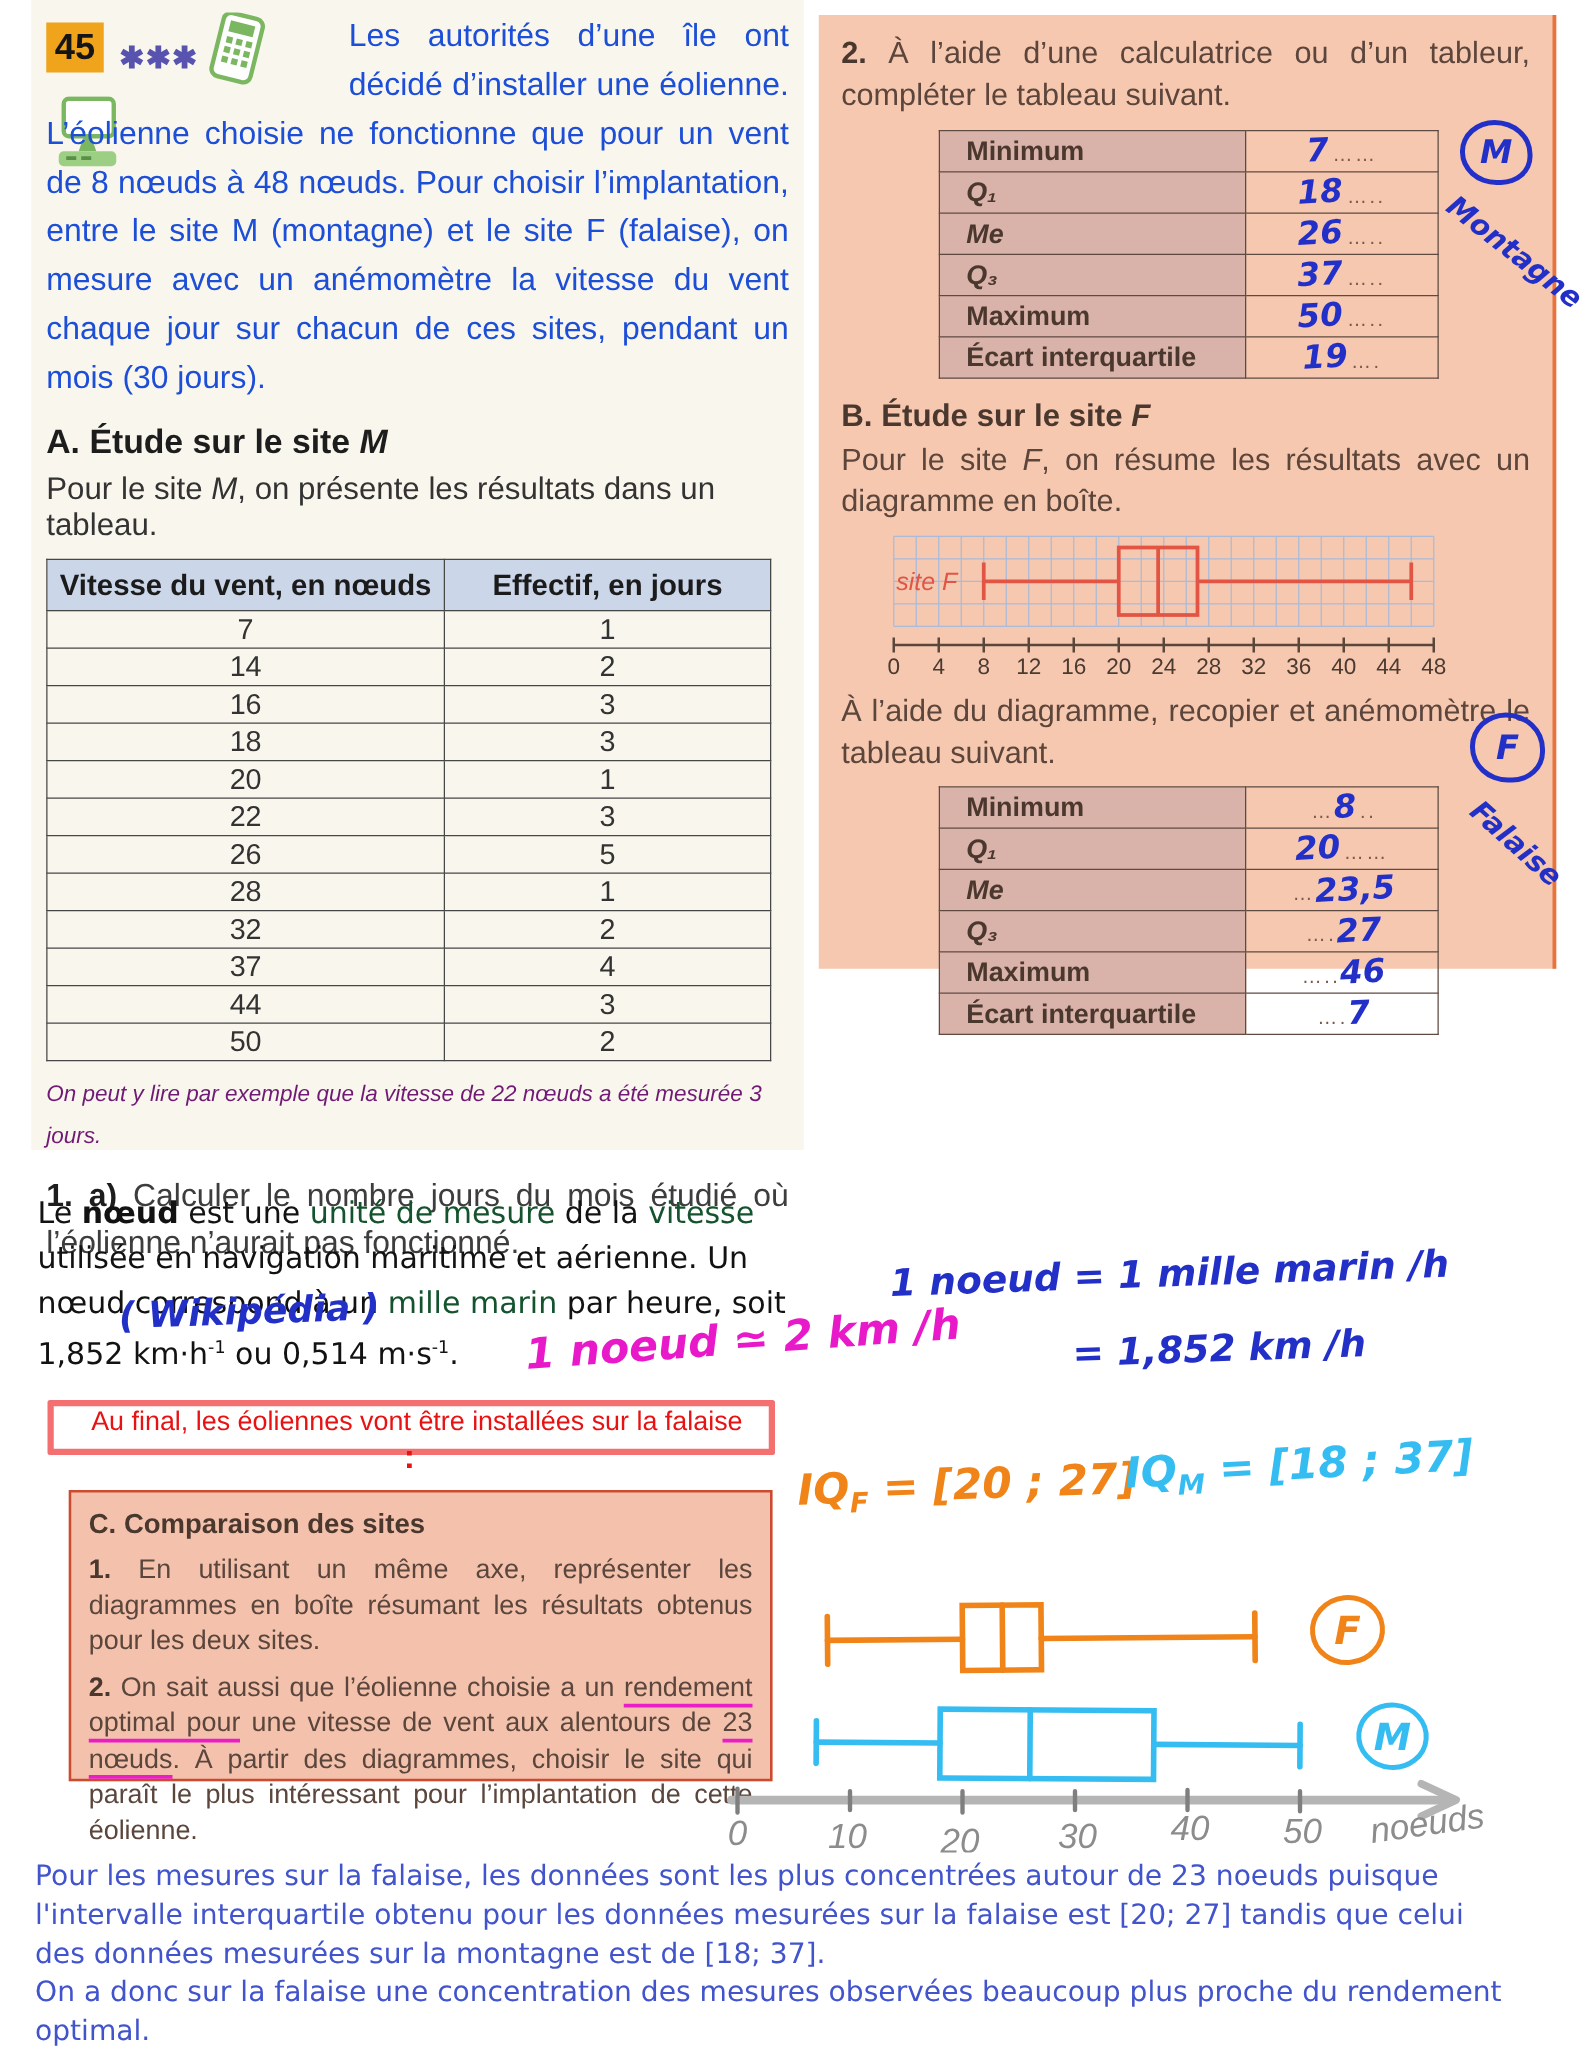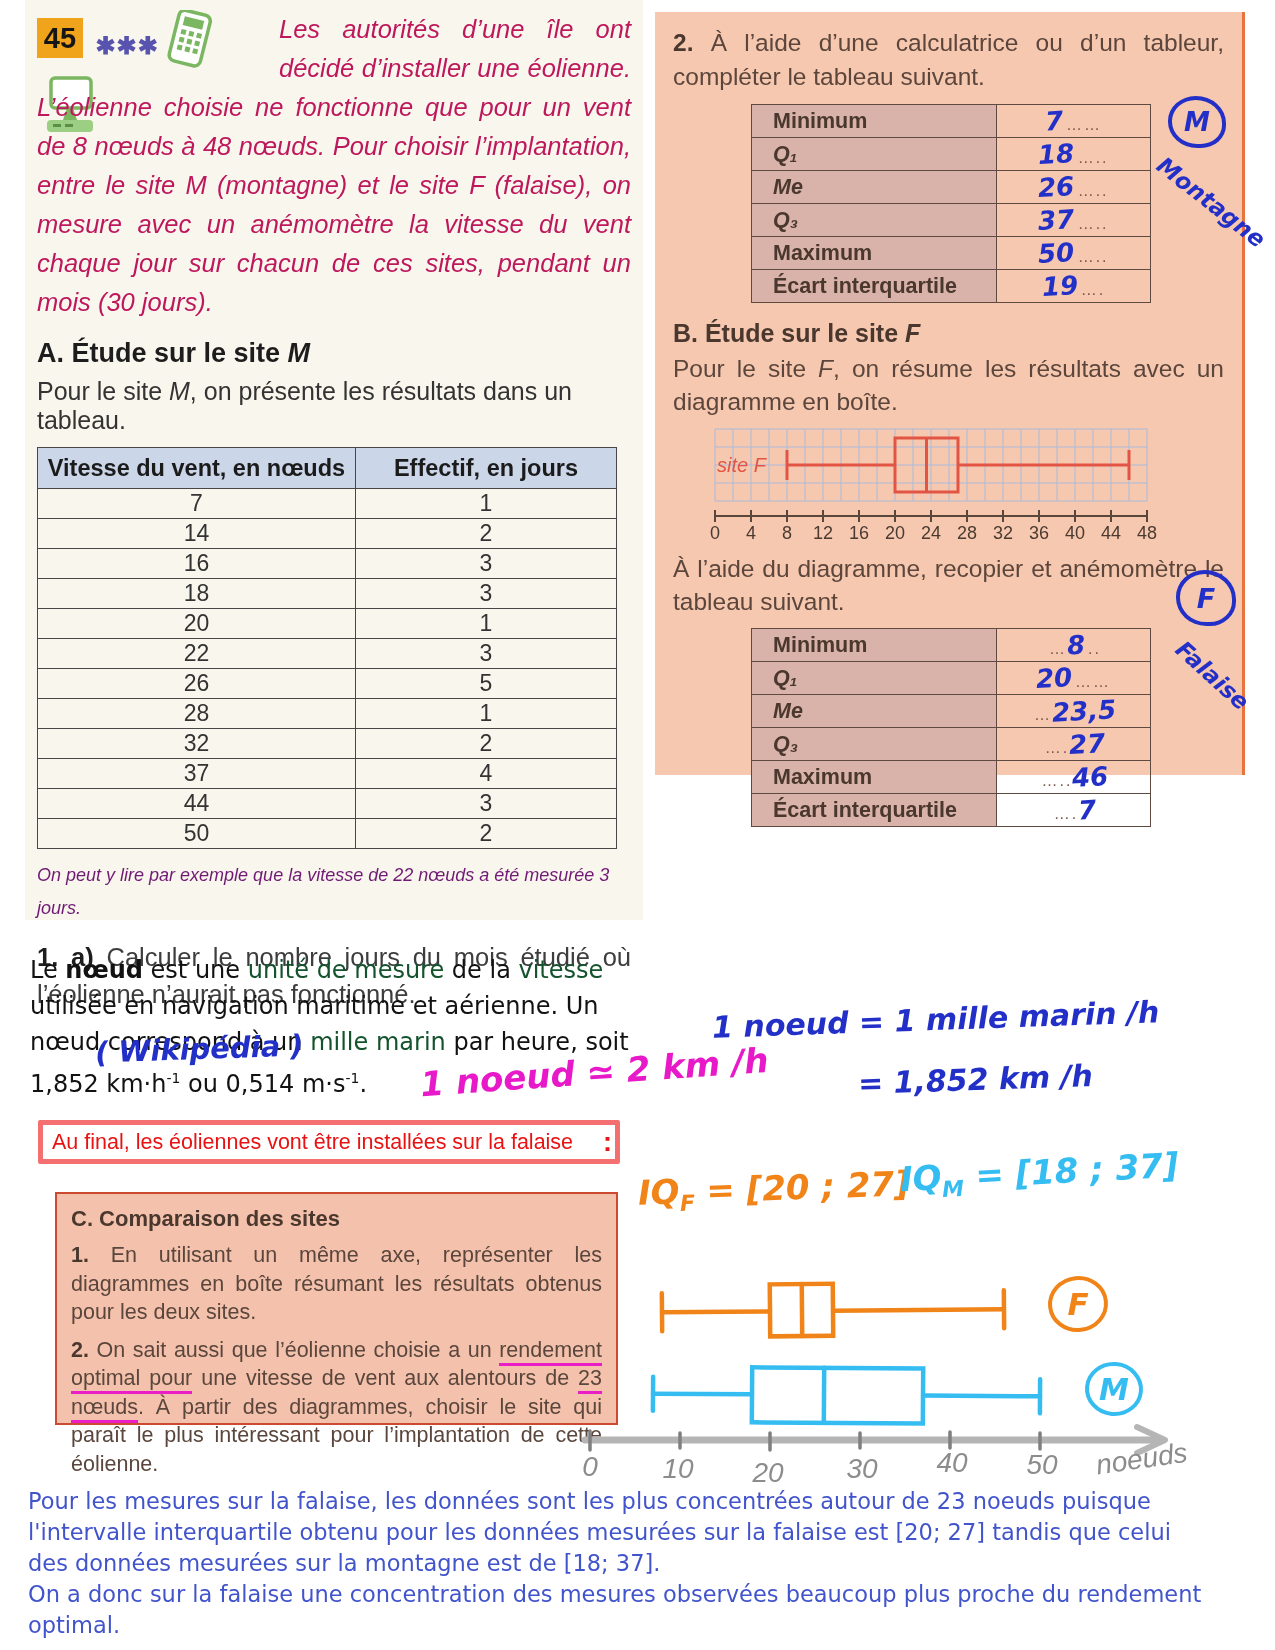--- a/index.html
+++ b/index.html
@@ -8,21 +8,21 @@
 
   
   .left-col{position:absolute;left:25px;top:0;width:618px;height:920px;background:#f9f7ed;
             padding:10px 12px;box-sizing:border-box;color:#3d3d3d;}
   .icon-block{float:left;width:242px;height:56px;}
   .badge45{display:inline-block;width:46px;height:40px;background:#f0a41c;color:#151515;
            font-weight:bold;font-size:29px;text-align:center;line-height:40px;vertical-align:top;margin-top:8px;}
   .stars{display:inline-block;color:#5753ae;font-weight:bold;font-size:24px;letter-spacing:1px;
          vertical-align:top;margin:22px 0 0 8px;}
   .mini-icon{display:inline-block;vertical-align:top;}
-  .intro-p{font-size:25.5px;line-height:39px;text-align:justify;color:#be185d;font-style:italic;}
+  .intro-p{font-size:25.5px;line-height:39px;text-align:justify;color:#1d4ed8;}
   .h-a{font-size:27px;font-weight:bold;color:#1d1d1d;margin-top:16px;}
   .h-a i, .sub-a i{font-style:italic;}
   .sub-a{font-size:25px;margin-top:8px;color:#333;}
   table.mtable{border-collapse:collapse;margin-top:12px;width:580px;}
   table.mtable th,table.mtable td{border:1.6px solid #474747;text-align:center;}
   table.mtable th{background:#ccd6e9;font-size:23.5px;font-weight:bold;color:#1b1b1b;height:38px;}
   table.mtable td{font-size:23px;color:#333;height:27px;}
   table.mtable th:first-child{width:315px;}
   .note-it{font-style:italic;font-size:18px;margin-top:10px;line-height:33px;color:#701a75;}
   .q1{font-size:25.5px;margin-top:14px;line-height:37px;text-align:justify;color:#3d3d3d;}
@@ -60,21 +60,21 @@
   .definition .lnk{color:#14532d;text-align:center;}
   .definition sup{font-size:14px;}
   .wiki-hand{position:absolute;left:95px;top:1032px;font-size:29px;font-weight:600;transform:rotate(-2deg);}
   .note-blue1{position:absolute;left:712px;top:1002px;font-size:30px;font-weight:600;transform:rotate(-2deg);}
   .note-blue2{position:absolute;left:858px;top:1062px;font-size:30px;font-weight:600;transform:rotate(-2deg);}
   .note-mag{position:absolute;left:420px;top:1052px;font-size:34px;font-weight:600;color:#e819c8;
             font-family:"DejaVu Sans",sans-serif;font-style:italic;transform:rotate(-4deg);}
 
   
   .redbox{position:absolute;left:38px;top:1120px;width:582px;height:44px;border:5px solid #f47070;
-          border-radius:2px;box-sizing:border-box;background:#fff;display:flex;align-items:center;}
+          border-radius:2px;box-sizing:border-box;background:#fff;display:flex;align-items:center;flex-direction:column;}
   .redbox .txt{color:#e81212;font-size:21.5px;padding-left:9px;flex:1;}
   .redbox .colon{color:#e81212;font-size:27px;font-weight:bold;padding-right:3px;}
 
   
   .cbox{position:absolute;left:55px;top:1192px;width:563px;height:233px;background:#f4c2ac;
         border:2px solid #cc4a30;box-sizing:border-box;padding:12px 14px;color:#5a463c;}
   .cbox .ct{font-size:22px;font-weight:bold;color:#4a372e;}
   .cbox p{font-size:21.5px;line-height:28.5px;text-align:justify;margin:9px 0 0 0;}
   .cbox b{color:#4a372e;}
   .u{border-bottom:3.5px solid #ea1ec6;padding-bottom:1px;}

